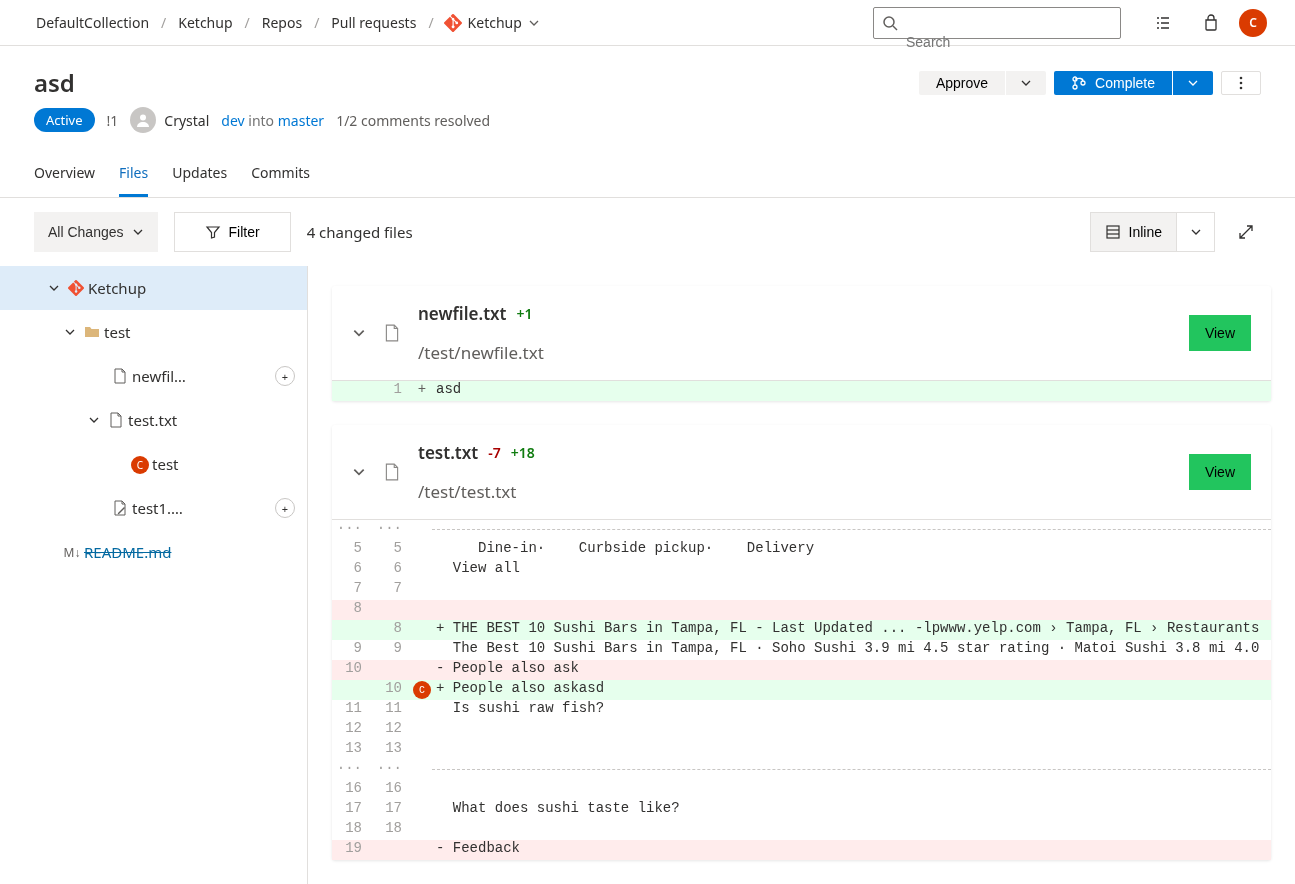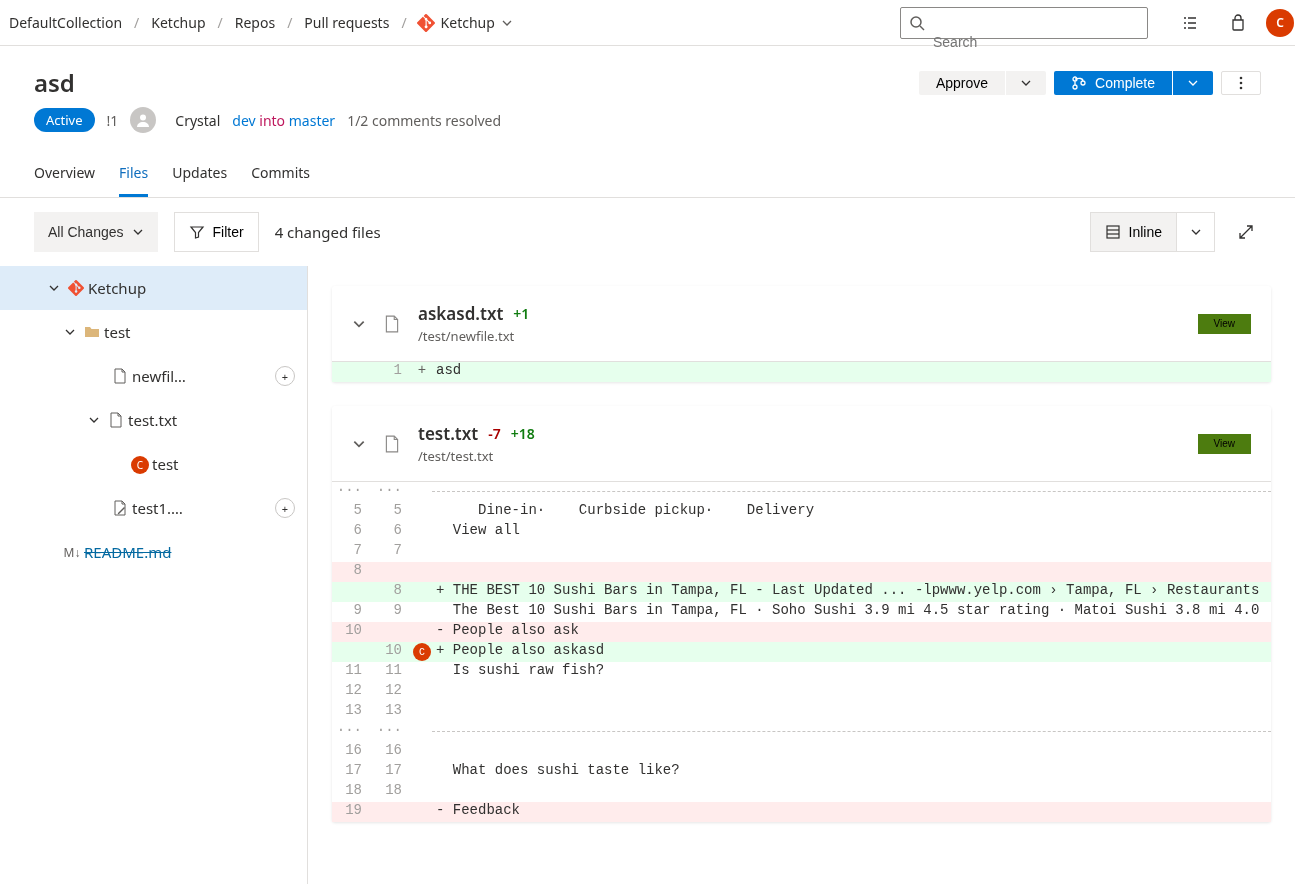--- a/index.html
+++ b/index.html
@@ -1,20 +1,20 @@
 <!DOCTYPE html>
 <html><head>
 <meta charset="utf-8">
 <style>
 * { box-sizing: border-box; margin: 0; padding: 0; }
 body { font-family: "Segoe UI", system-ui, -apple-system, sans-serif; font-size: 14px; color: #323130; background: #fff; }
 :root { --accent: #0078d4; --accent-dk: #106ebe; --divider: #e1dfdd; --muted: #605e5c; --hover: #f3f2f1; --sel: #deecf9; }
 
 
-.topbar { display:flex; align-items:center; height:46px; padding:0 1px; border-bottom:1px solid var(--divider); gap:6px; }
+.topbar { display:flex; align-items:center; height:46px; padding:0 28px; border-bottom:1px solid var(--divider); gap:6px; }
 .crumbs { display:flex; align-items:center; gap:4px; flex:0 0 auto; }
 .crumb { padding:4px 8px; color:#323130; cursor:pointer; }
 .crumb.link { color:#323130; }
 .crumb-sep { color: #a19f9d; }
 .proj-pick { display:flex; align-items:center; gap:6px; padding:4px 6px; cursor:pointer; }
 .proj-icon { width:18px; height:18px; display:inline-flex; align-items:center; justify-content:center; color:#e74c3c; }
 .top-spacer { flex:1; }
 .search-wrap { display:flex; align-items:center; width:248px; height:32px; border:1px solid #8a8886; border-radius:2px; padding:0 8px; gap:8px; margin-right:16px; }
 .search-wrap input { border:none; outline:none; flex:1; font-size:14px; background:transparent;margin-top:39px; }
 .top-actions { display:flex; gap:8px; align-items:center; }
@@ -30,35 +30,35 @@
 .btn-split { display:inline-flex; }
 .btn-split .btn-main { border-radius:2px 0 0 2px; }
 .btn-split .btn-dd { width:40px; justify-content:center; padding:0; border-radius:0 2px 2px 0; margin-left:1px; }
 .btn-sub { background:#f3f2f1; }
 .btn-pri { background:var(--accent); color:#fff; }
 .btn-more { width:40px; justify-content:center; padding:0; background:#fff; border:1px solid var(--divider); border-radius:2px; }
 
 .pr-meta { display:flex; align-items:center; gap:12px; padding-bottom:6px; }
 .badge-active { background:var(--accent); color:#fff; border-radius:16px; padding:3px 12px; font-size:13px; }
 .id-txt { color: var(--muted); }
-.user-chip { display:flex; align-items:center; gap:19px; }
+.user-chip { display:flex; align-items:center; gap:8px; }
 .avatar-gray { width:26px; height:26px; border-radius:50%; background:#c8c6c4; display:flex; align-items:center; justify-content:center; color:#fff; }
-.branch-txt .intolbl { color:#be185d; }
+.branch-txt .intolbl { color:#737373; }
 .branch-txt .br { color:var(--accent); }
 .resolved-txt { color:#605e5c; }
 
 .tabs { display:flex; gap:24px; padding-top:10px; }
 .tab { padding:6px 0 12px 0; font-size:14px; cursor:pointer; color:#323130; border-bottom:3px solid transparent; }
 .tab.active { color:var(--accent-dk); border-bottom-color:var(--accent); }
 
 
 .toolbar { display:flex; align-items:center; justify-content:space-between; padding:14px 34px; }
 .tool-left, .tool-right { display:flex; align-items:center; gap:16px; }
 .dd-btn { height:40px; padding:0 14px; background:#f3f2f1; border:none; display:flex; align-items:center; gap:8px; cursor:pointer; font-size:14px; color:#323130; }
-.filter-btn { height:40px; padding:0 14px; background:#fff; border:1px solid var(--divider); display:flex; align-items:center; gap:8px; cursor:pointer; font-size:14px; }
+.filter-btn { height:40px; padding:0 30px; background:#fff; border:1px solid var(--divider); display:flex; align-items:center; gap:8px; cursor:pointer; font-size:14px; }
 .changed-txt { color:#323130; font-size:15px; }
 .inline-split { display:inline-flex; border:1px solid var(--divider); }
 .inline-split .btn-main { background:#f3f2f1; border:none; height:38px; padding:0 14px; display:flex; align-items:center; gap:8px; font-size:14px; }
 .inline-split .btn-dd { background:#fff; border:none; border-left:1px solid var(--divider); width:38px; height:38px; display:flex; align-items:center; justify-content:center; cursor:pointer; }
 .expand-btn { background:none; border:none; cursor:pointer; padding:6px; }
 
 
 .body-split { display:flex; height:calc(100vh - 260px); }
 .tree { width:308px; border-right:1px solid var(--divider); overflow-y:auto; }
 .tree-item { display:flex; align-items:center; height:44px; cursor:pointer; padding-right:12px; }
@@ -75,22 +75,22 @@
 .pad2b { padding-left:84px; }
 
 .files-pane { flex:1; overflow:auto; background:#fff; padding:20px 24px 20px 24px; display:flex; flex-direction:column; gap:24px; }
 .file-card { box-shadow:0 1px 3px rgba(0,0,0,0.1); border-radius:3px; background:#fff; }
 .file-hdr { display:flex; align-items:center; padding:16px 20px; gap:14px; }
 .file-title-col { flex:1; }
 .file-title-row { display:flex; align-items:center; gap:10px; }
 .file-title { font-size:17px; font-weight:600; }
 .add-n { color:#107c10; font-weight:600; }
 .del-n { color:#a80000; font-weight:600; }
-.file-path { color:#605e5c; font-size:13px; margin-top:2px; }
-.view-btn { height:20px; padding:0 16px; background:#4d7c0f; border:none; cursor:pointer; font-size:10px; }
+.file-path { color:#605e5c; font-size:17px; margin-top:16px; }
+.view-btn { height:36px; padding:0 16px; background:#22c55e; border:none; cursor:pointer; font-size:14px; }
 
 .diff-body { font-family: Consolas, "Courier New", monospace; font-size:14px; border-top:1px solid var(--divider); }
 .code-row { display:flex; min-height:20px; align-items:stretch; }
 .ln { width:40px; text-align:right; padding-right:10px; color:#a19f9d; user-select:none; }
 .gutter { width:20px; text-align:center; color:#605e5c; }
 .code { flex:1; white-space:pre; padding-left:4px; overflow:hidden; }
 .row-add { background:#e6ffed; }
 .row-add .ln { background: #e6ffed; }
 .row-del { background:#ffecec; }
 .row-del .ln { background:#ffecec; }
@@ -335,21 +335,21 @@
             </svg>
           </span>
         <span class="tree-icon">
             <svg width="18" height="18" viewBox="0 0 16 16">
               <path d="M3 1h7l3 3v11H3V1z" stroke="#8a8886" stroke-width="1" fill="none"></path>
               <path d="M10 1v3h3" stroke="#8a8886" stroke-width="1" fill="none"></path>
             </svg>
           </span>
         <div class="file-title-col">
           <div class="file-title-row">
-            <span class="file-title">askasd.txt</span>
+            <span class="file-title">newfile.txt</span>
             <span class="add-n">+1</span>
           </div>
           <div class="file-path">/test/newfile.txt</div>
         </div>
         <button class="view-btn">View</button>
       </div>
       <div class="diff-body">
         <div class="code-row row-add">
           <span class="ln"></span>
             <span class="ln">1</span>

